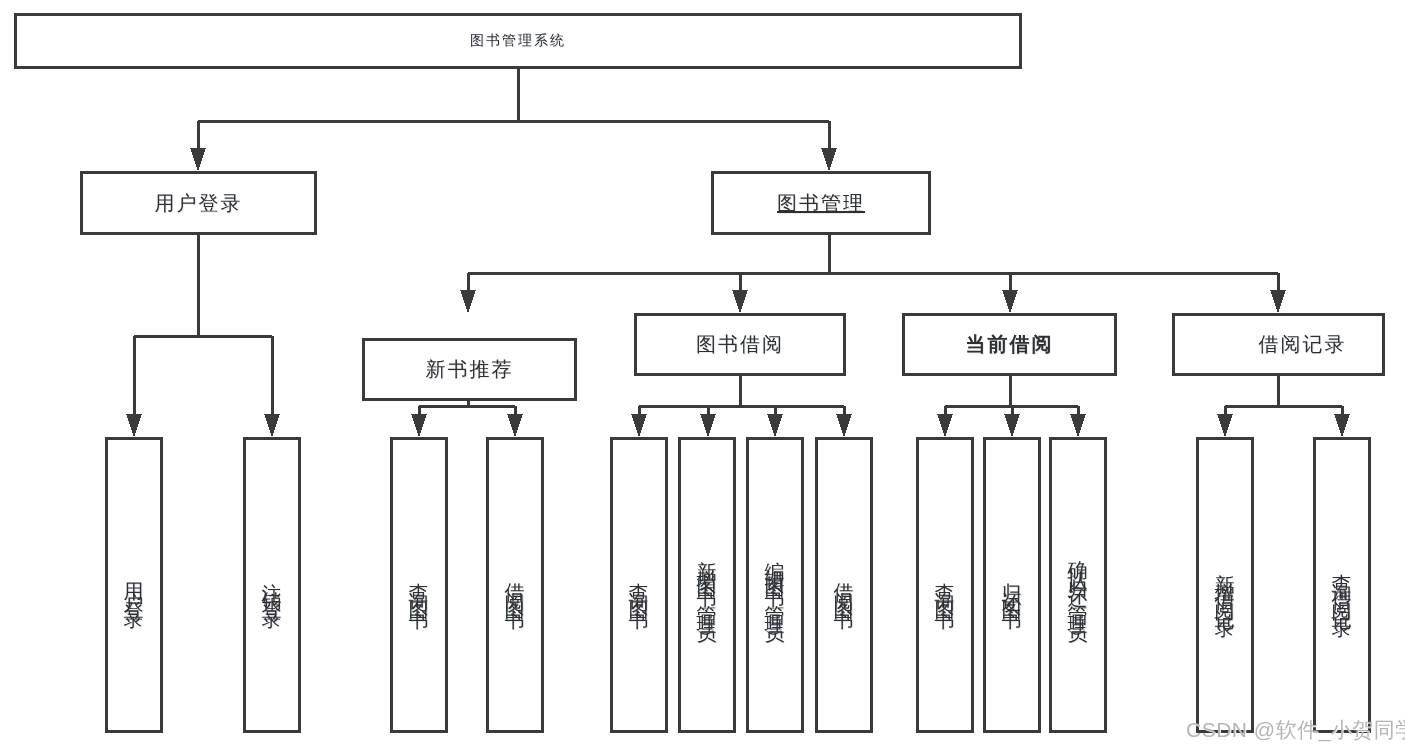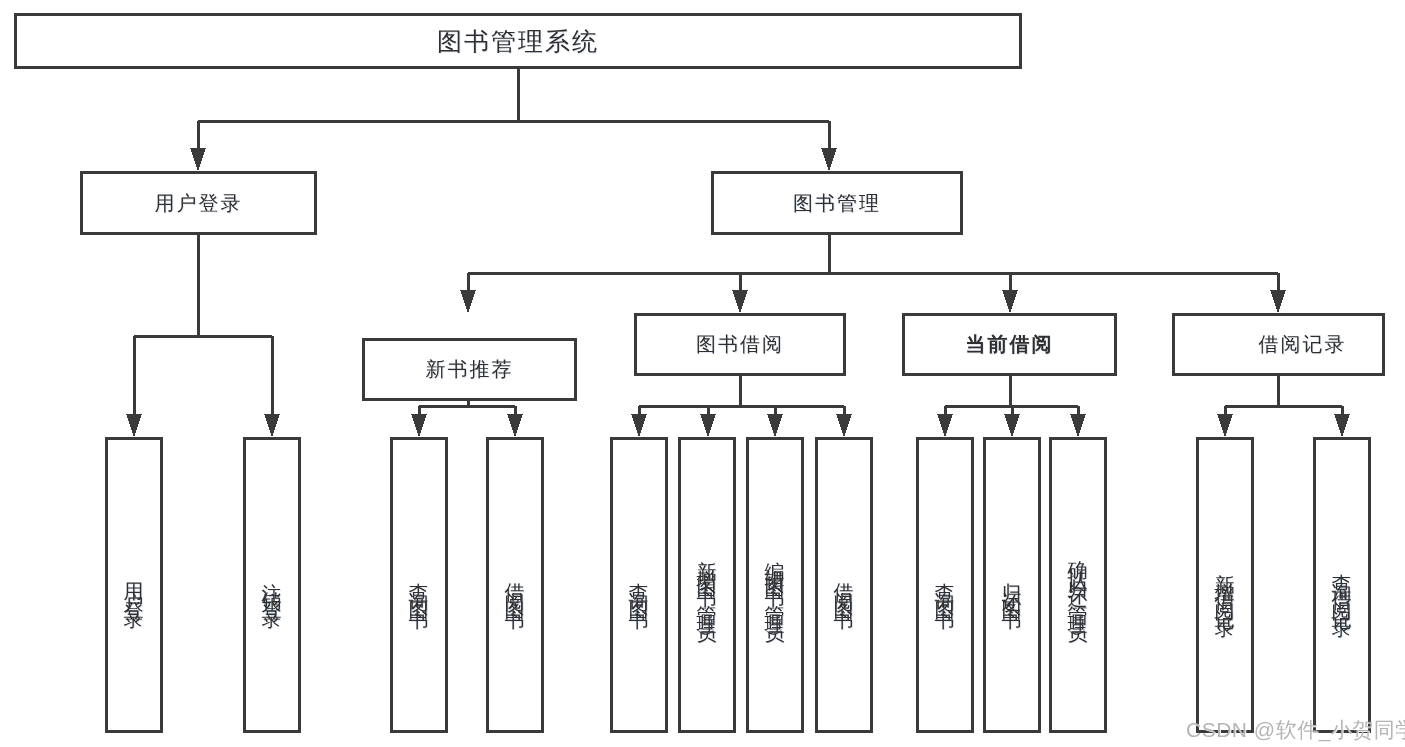--- a/index.html
+++ b/index.html
@@ -30,23 +30,23 @@
   }
   .h { display: flex; align-items: center; justify-content: center;
        font-size: 20px; letter-spacing: 2px; white-space: nowrap; }
   .v {
     top: 437px; height: 296px; width: 58px;
     writing-mode: vertical-rl; text-orientation: mixed;
     text-align: center; line-height: 52px;
     font-size: 20px; letter-spacing: 9px;
   }
 
-  .b-root { left: 14px;  top: 13px;  width: 1008px; height: 56px; font-size: 25px; }
+  .b-root { left: 14px;  top: 13px;  width: 1008px; height: 56px; font-size: 14px; }
   .b-l2a  { left: 80px;  top: 171px; width: 237px;  height: 64px; }
-  .b-l2b  { left: 711px; top: 171px; width: 252px;  height: 64px; }
+  .b-l2b  { left: 711px; top: 171px; width: 220px;  height: 64px; text-decoration: underline; }
   .b-l3a  { left: 362px;  top: 313px; width: 215px; height: 63px; margin-top: 25px; }
   .b-l3b  { left: 634px;  top: 313px; width: 212px; height: 63px; }
   .b-l3c  { left: 902px;  top: 313px; width: 215px; height: 63px; font-weight: bold; }
   .b-l3d  { left: 1172px; top: 313px; width: 213px; height: 63px; padding-left: 48px; }
 
   .b-l1  { left: 105px;  }
   .b-l2  { left: 243px;  }
   .b-l3  { left: 390px;  }
   .b-l4  { left: 486px;  }
   .b-l5  { left: 610px;  }

